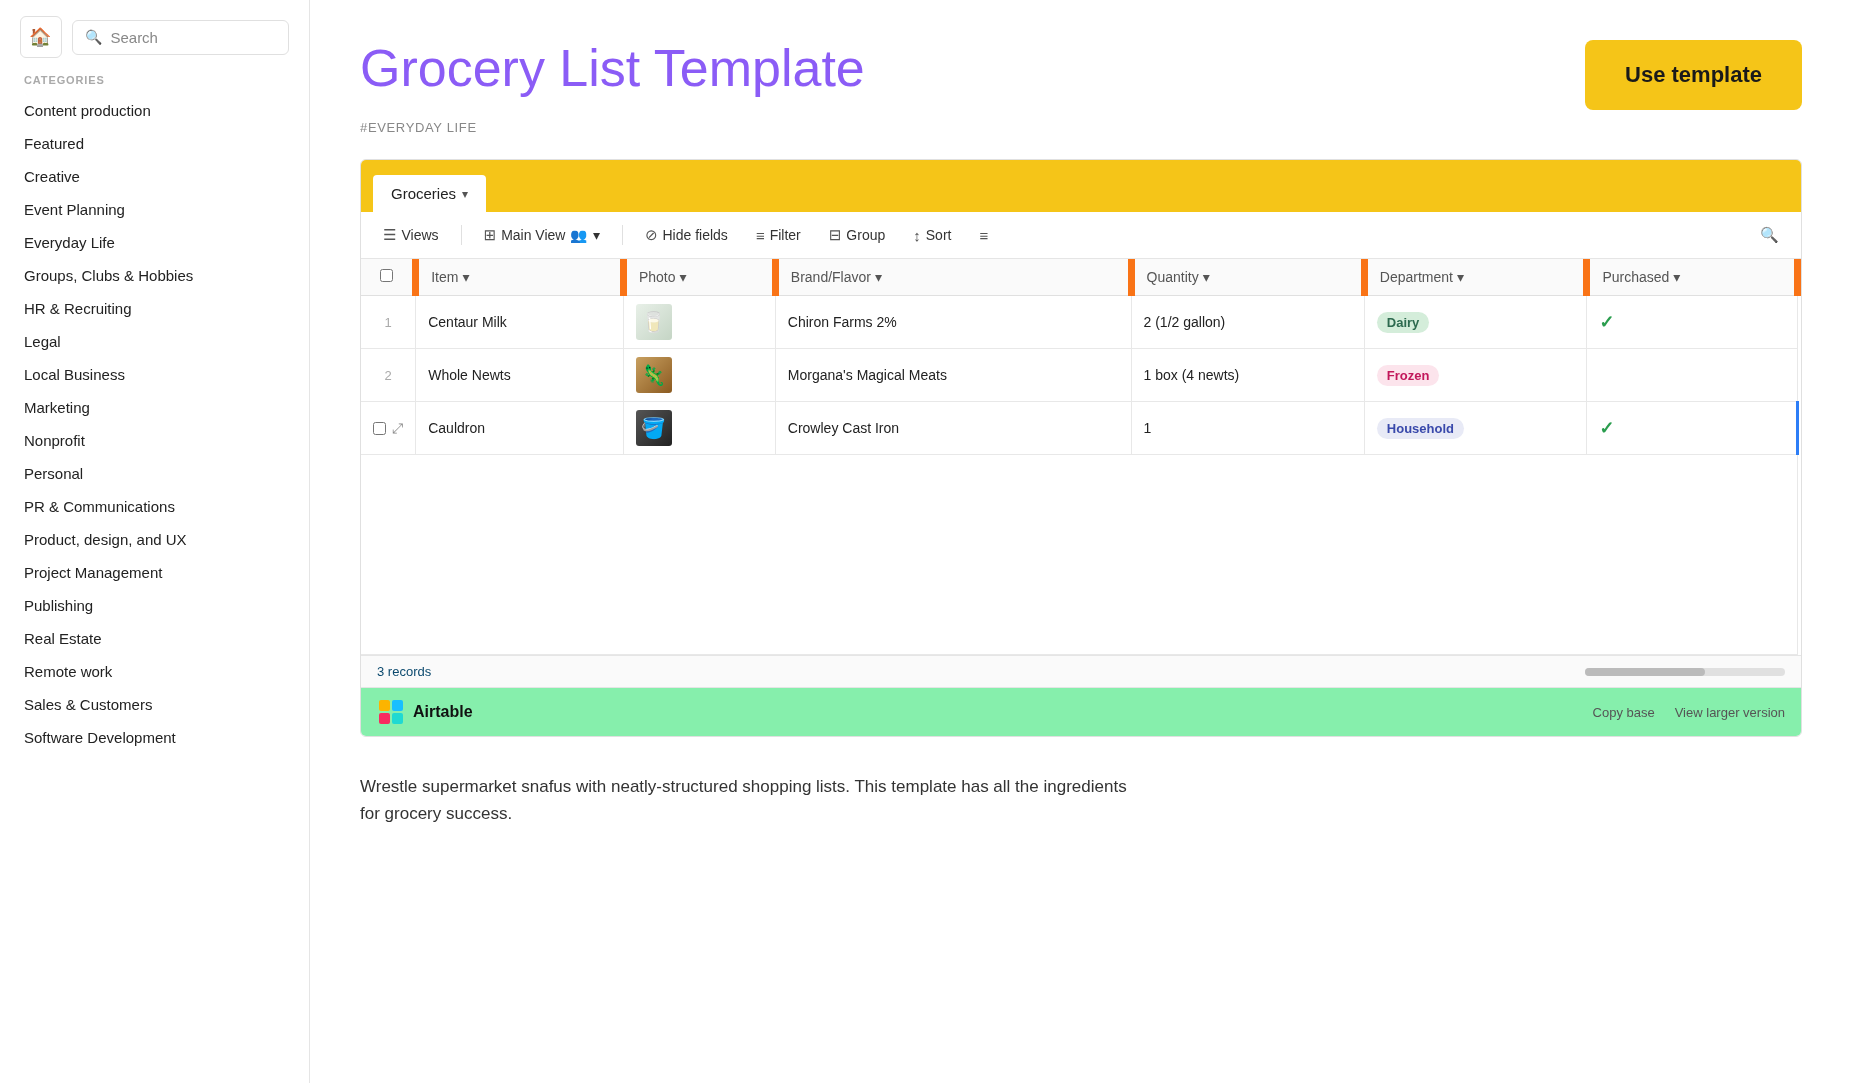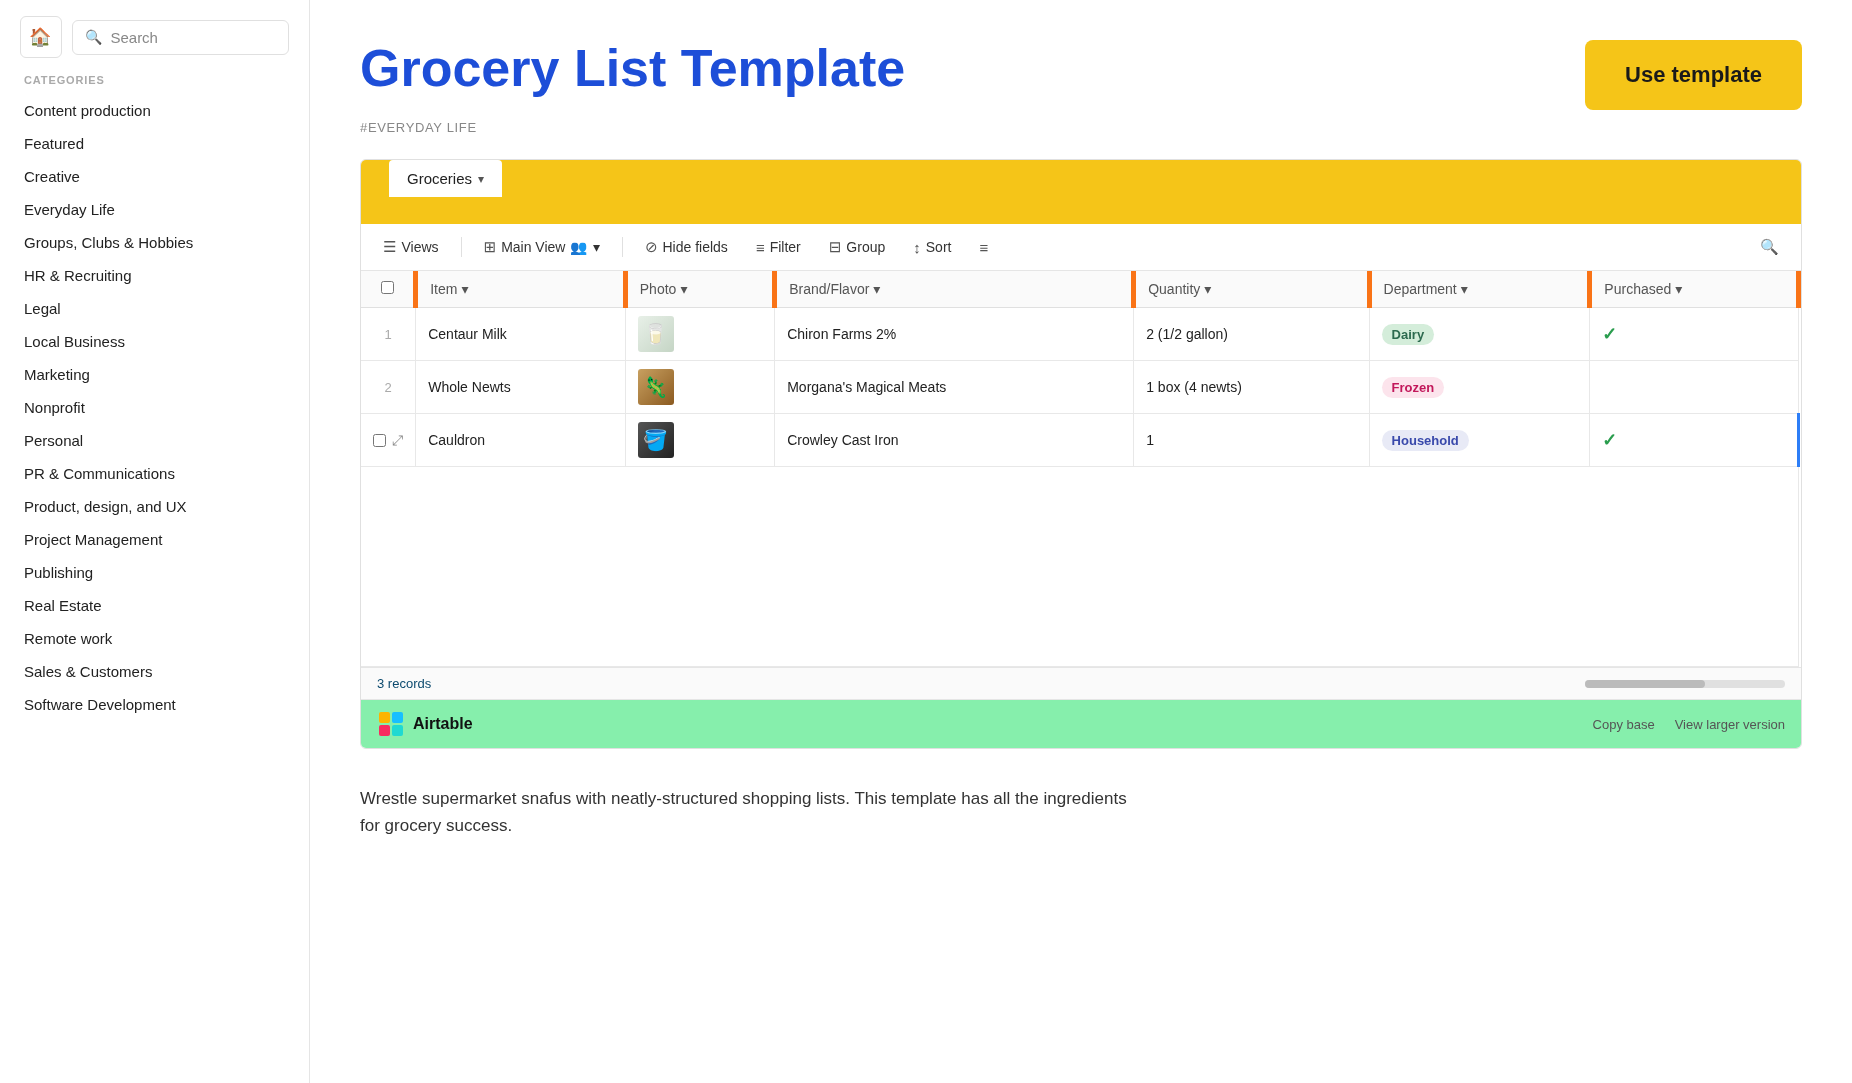--- a/index.html
+++ b/index.html
@@ -69,22 +69,22 @@
       padding: 40px 50px 40px 50px;
     }
     .page-header {
       display: flex;
       align-items: flex-start;
       justify-content: space-between;
       margin-bottom: 10px;
     }
     .page-title {
       font-size: 52px;
-      font-weight: 700;
-      color: #1d4ed8;
+      font-weight: 400;
+      color: #8b5cf6;
       line-height: 1.1;
     }
     .use-template-btn {
       background: #f5c518;
       border: none;
       border-radius: 8px;
       padding: 22px 40px;
       font-size: 22px;
       font-weight: 600;
       color: #1a1a1a;
@@ -105,23 +105,23 @@
       border: 1px solid #e0e0e0;
       border-radius: 6px;
       overflow: hidden;
       margin-bottom: 36px;
       background: #fff;
     }
     
     .tab-bar {
       background: #f5c518;
       display: flex;
-      align-items: flex-start;
-      padding: 0 28px;
-      height: 64px;
+      align-items: flex-end;
+      padding: 0 12px;
+      height: 52px;
     }
     .tab-active {
       background: #fff;
       border-radius: 4px 4px 0 0;
       padding: 10px 18px;
       font-size: 15px;
       font-weight: 500;
       color: #222;
       display: flex;
       align-items: center;
@@ -155,21 +155,21 @@
 
     
     .grid-table {
       width: 100%;
       border-collapse: collapse;
       font-size: 14px;
     }
     .grid-table th {
       background: #fafafa;
       border-bottom: 1px solid #e0e0e0;
-      border-right: 5px solid #f97316;
+      border-right: 7px solid #f97316;
       padding: 10px 12px;
       font-weight: 500;
       color: #555;
       text-align: left;
       user-select: none;
     }
     .grid-table th:first-child { width: 50px; text-align: center; border-left: none; }
     .grid-table th .th-inner { display: flex; align-items: center; gap: 4px; }
     .grid-table td {
       border-bottom: 1px solid #e8e8e8;
@@ -284,20 +284,21 @@
     <div class="search-box">
       <span class="search-icon-glyph">🔍</span>
       <span class="search-text">Search</span>
     </div>
   </div>
   <div class="categories-label">CATEGORIES</div>
 
   <div class="sidebar-item">Content production</div>
   <div class="sidebar-item">Featured</div>
   <div class="sidebar-item">Creative</div>
+  <div class="sidebar-item">Event Planning</div>
   <div class="sidebar-item">Everyday Life</div>
   <div class="sidebar-item">Groups, Clubs &amp; Hobbies</div>
   <div class="sidebar-item">HR &amp; Recruiting</div>
   <div class="sidebar-item">Legal</div>
   <div class="sidebar-item">Local Business</div>
   <div class="sidebar-item">Marketing</div>
   <div class="sidebar-item">Nonprofit</div>
   <div class="sidebar-item">Personal</div>
   <div class="sidebar-item">PR &amp; Communications</div>
   <div class="sidebar-item">Product, design, and UX</div>

